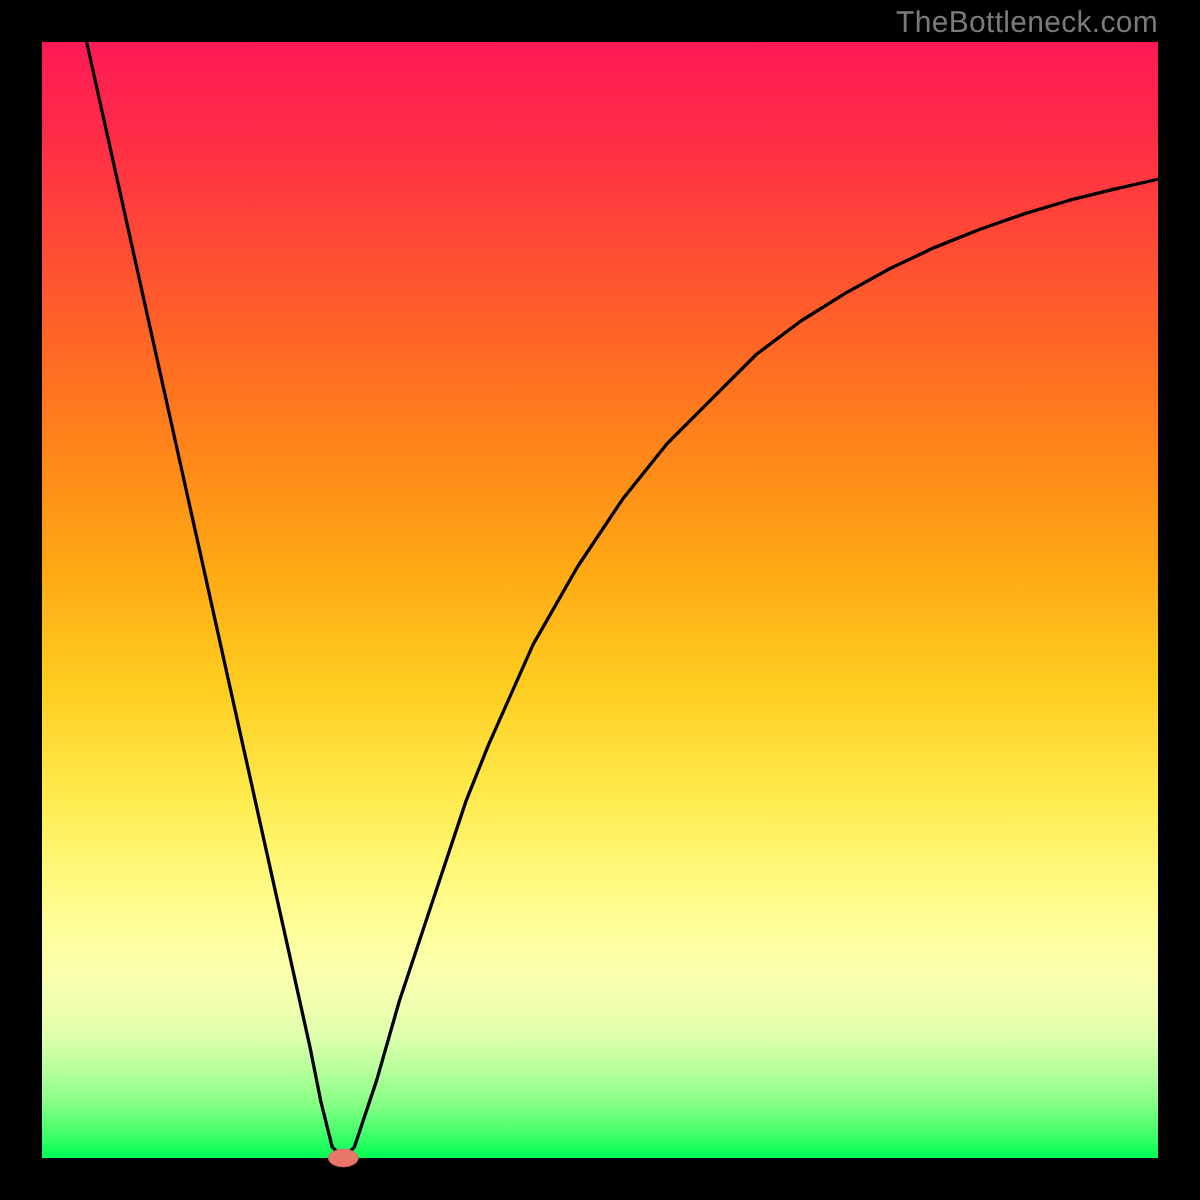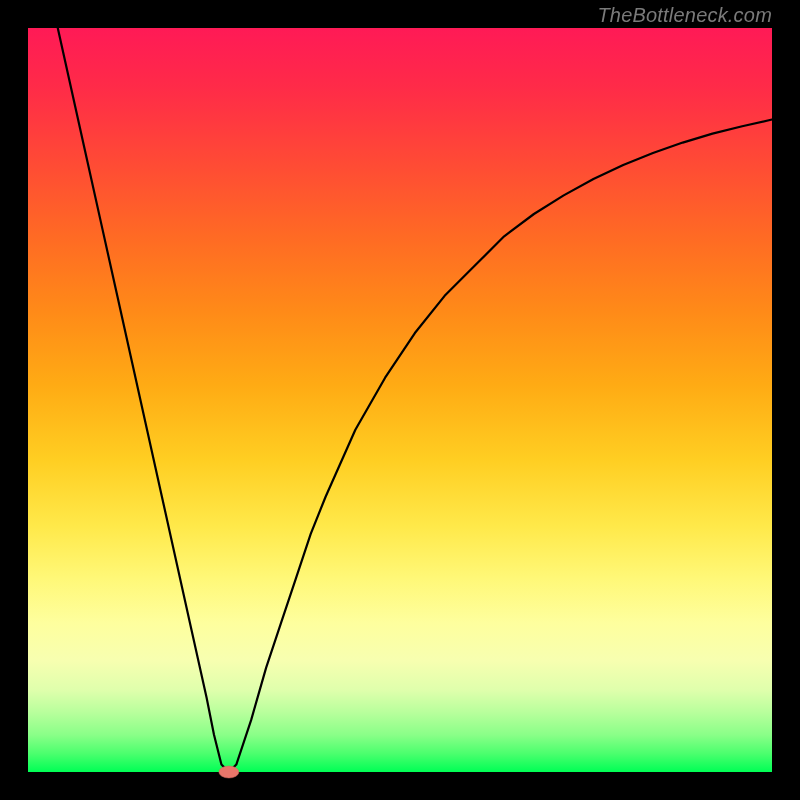--- a/index.html
+++ b/index.html
@@ -9,21 +9,20 @@
     height: 800px;
     overflow: hidden;
     font-family: Arial, Helvetica, sans-serif;
     background: #000;
   }
   .frame {
     position: relative;
     width: 800px;
     height: 800px;
     background: #000;
-    font-style: italic;
   }
   .plot-area {
     position: absolute;
     left: 28px;
     top: 28px;
     width: 744px;
     height: 744px;
     
     background: linear-gradient(to bottom,
       #ff1a56 0%,

